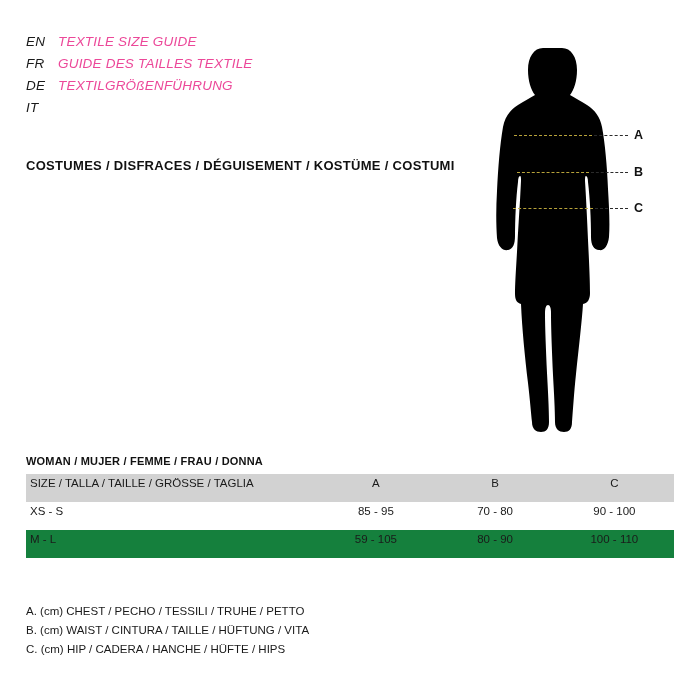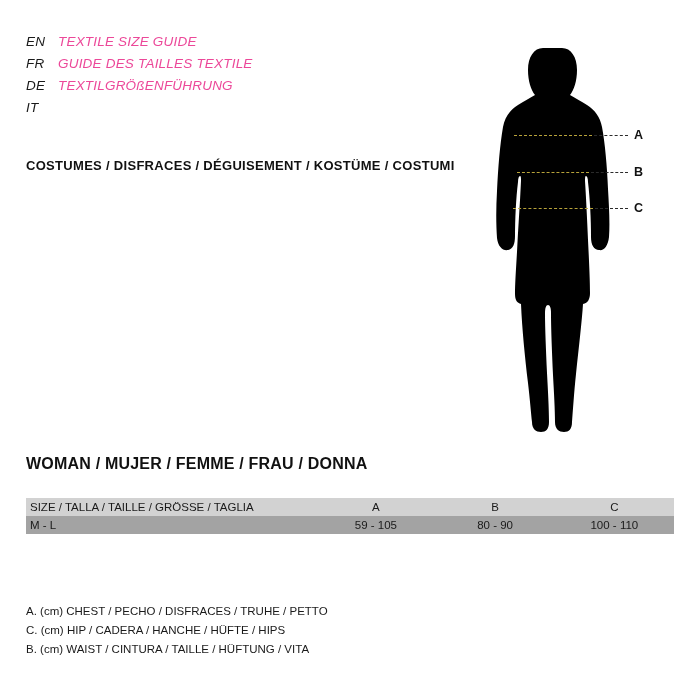--- a/index.html
+++ b/index.html
@@ -84,56 +84,56 @@
   }
 
   
   .table-wrap {
     position: absolute;
     left: 26px;
     top: 455px;
     width: 648px;
   }
   .table-title {
-    font-size: 16px;
+    font-size: 11px;
     font-weight: bold;
     color: #111111;
-    margin-bottom: 25px;
+    margin-bottom: 7px;
     letter-spacing: 0.2px;
   }
   table.size-table {
     border-collapse: collapse;
     width: 648px;
     font-size: 11.5px;
     color: #1a1a1a;
   }
   table.size-table th,
   table.size-table td {
-    padding: 3px 0 3px 0;
+    padding: 3px 0 13px 0;
     font-weight: normal;
     text-align: center;
     border: none;
     margin-left: 36px;
   }
   table.size-table th.col-size,
   table.size-table td.col-size {
     text-align: left;
     padding-left: 4px;
     width: 288px;
   }
   table.size-table th.col-a,
   table.size-table td.col-a { width: 120px; }
   table.size-table th.col-b,
   table.size-table td.col-b { width: 120px; }
   table.size-table th.col-c,
   table.size-table td.col-c { width: 120px; }
 
   tr.head-row { background: #d2d2d2; }
   tr.head-row th { font-weight: normal; }
-  tr.row-alt { background: #a3a3a3; }
+  tr.row-alt { background: #15803d; }
   tr.row-plain { background: #ffffff; }
 
   
   .legend {
     position: absolute;
     left: 26px;
     top: 602px;
     font-size: 11.5px;
     line-height: 19px;
     color: #1a1a1a;
@@ -232,29 +232,35 @@
     <table class="size-table">
       <thead>
         <tr class="head-row">
           <th class="col-size">SIZE / TALLA / TAILLE / GRÖSSE / TAGLIA</th>
           <th class="col-a">A</th>
           <th class="col-b">B</th>
           <th class="col-c">C</th>
         </tr>
       </thead>
       <tbody>
+        <tr class="row-plain">
+          <td class="col-size">XS - S</td>
+          <td class="col-a">85 - 95</td>
+          <td class="col-b">70 - 80</td>
+          <td class="col-c">90 - 100</td>
+        </tr>
         <tr class="row-alt">
           <td class="col-size">M - L</td>
           <td class="col-a">59 - 105</td>
           <td class="col-b">80 - 90</td>
           <td class="col-c">100 - 110</td>
         </tr>
       </tbody>
     </table>
   </div>
 
   <div class="legend">
-    <div>A. (cm) CHEST / PECHO / DISFRACES / TRUHE / PETTO</div>
+    <div>A. (cm) CHEST / PECHO / TESSILI / TRUHE / PETTO</div>
+    <div>B. (cm) WAIST / CINTURA / TAILLE / HÜFTUNG / VITA</div>
     <div>C. (cm) HIP / CADERA / HANCHE / HÜFTE / HIPS</div>
-    <div>B. (cm) WAIST / CINTURA / TAILLE / HÜFTUNG / VITA</div>
   </div>
 
 </div>
 
 </body></html>

